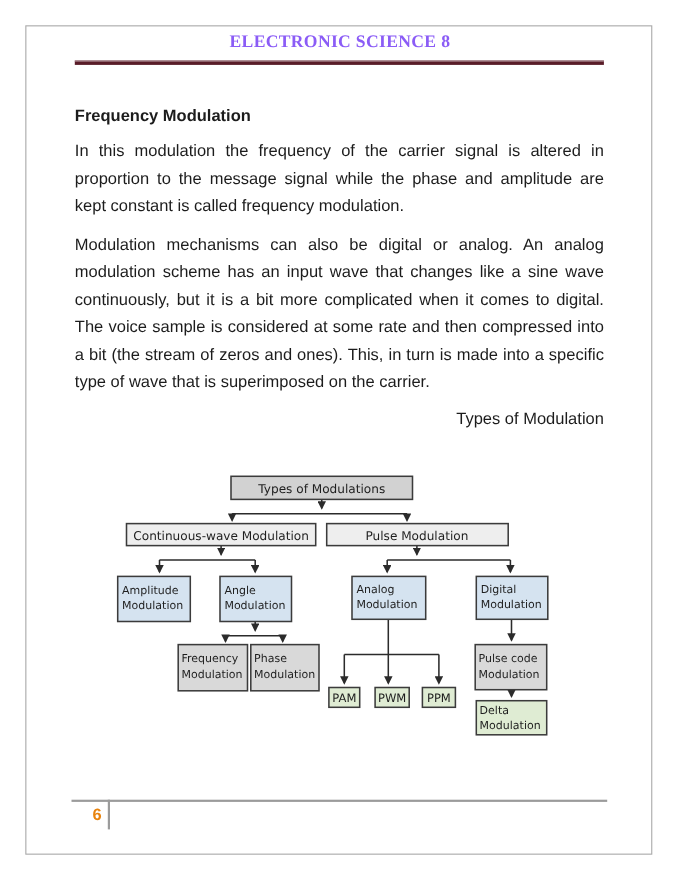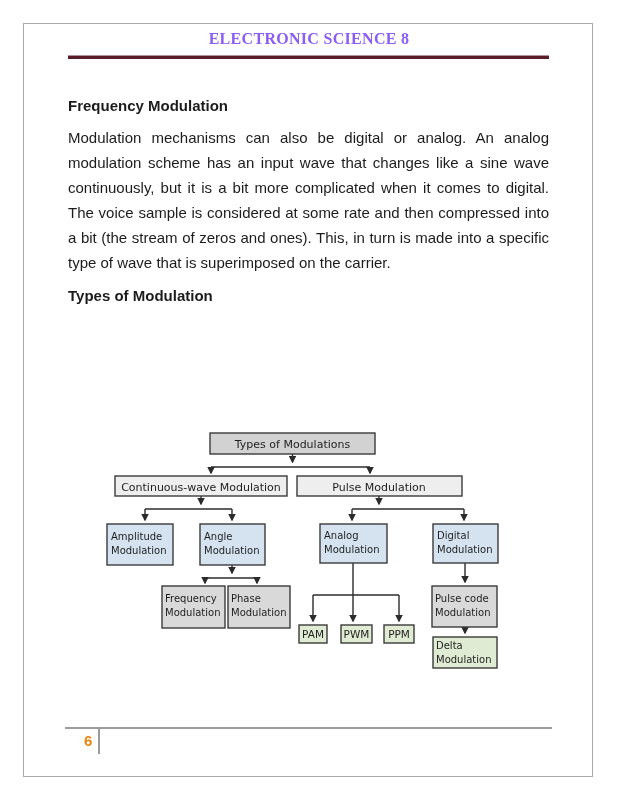--- a/index.html
+++ b/index.html
@@ -8,21 +8,21 @@
   #page-border{position:absolute;left:23px;top:23px;width:568px;height:752px;
         border:1px solid #a9a9a9;}
   #header-title{position:absolute;left:0;top:30px;width:618px;text-align:center;
         font-family:"Liberation Serif",serif;font-size:16px;font-weight:600;
         letter-spacing:.3px;color:#8b5cf6;}
   #header-rule{position:absolute;left:68px;top:55px;width:481px;height:3px;
         border-top:1px solid #b1929a;}
   #content{position:absolute;left:68px;top:70px;width:481px;font-size:15px;
         line-height:25px;text-align:justify;margin-top:25px;}
   #content h1{font-size:15px;line-height:22px;font-weight:bold;margin:0 0 8px 0;text-align:left;}
-  #content h2{font-size:15px;line-height:22px;font-weight:bold;margin:10px 0 8px 0;text-align:left;}
+  #content h2{font-size:15px;line-height:22px;font-weight:normal;margin:10px 0 8px 0;text-align:right;}
   #content p{margin:0 0 10px 0;}
   #diagram-svg{position:absolute;left:0;top:0;width:618px;height:800px;}
   #diagram-svg text{font-family:"DejaVu Sans",sans-serif;fill:#1e1e1e;}
   .node-label{font-size:10px;}
   .node-label-center{font-size:11px;}
   .node-label-small{font-size:10.5px;}
   #footer{position:absolute;left:65px;top:727px;width:487px;}
   #footer-rule{height:0;border-top:2px solid #9b9b9b;}
   #footer-num-wrap{position:absolute;left:19px;top:2px;display:flex;align-items:flex-start;}
   #footer-page-number{color:#e8830d;font-size:15px;font-weight:bold;line-height:24px;padding-right:6px;}
@@ -33,20 +33,21 @@
 
 <div id="page">
 
   <div id="page-border"></div>
 
   <div id="header-title">ELECTRONIC SCIENCE 8</div>
   <div id="header-rule" style="background:#591c28;"></div>
 
   <div id="content">
     <h1>Frequency Modulation</h1>
+    <p>In this modulation the frequency of the carrier signal is altered in proportion to the message signal while the phase and amplitude are kept constant is called frequency modulation.</p>
     <p>Modulation mechanisms can also be digital or analog. An analog modulation scheme has an input wave that changes like a sine wave continuously, but it is a bit more complicated when it comes to digital. The voice sample is considered at some rate and then compressed into a bit (the stream of zeros and ones). This, in turn is made into a specific type of wave that is superimposed on the carrier.</p>
     <h2>Types of Modulation</h2>
   </div>
 
   <svg id="diagram-svg" viewBox="0 0 618 800" xmlns="http://www.w3.org/2000/svg">
     <defs>
       <marker id="arr" viewBox="0 0 8 8" refX="6.5" refY="4" markerWidth="5.5" markerHeight="5.5" orient="auto" markerUnits="strokeWidth">
         <path d="M0,0 L8,4 L0,8 z" fill="#2b2b2b"></path>
       </marker>
     </defs>

